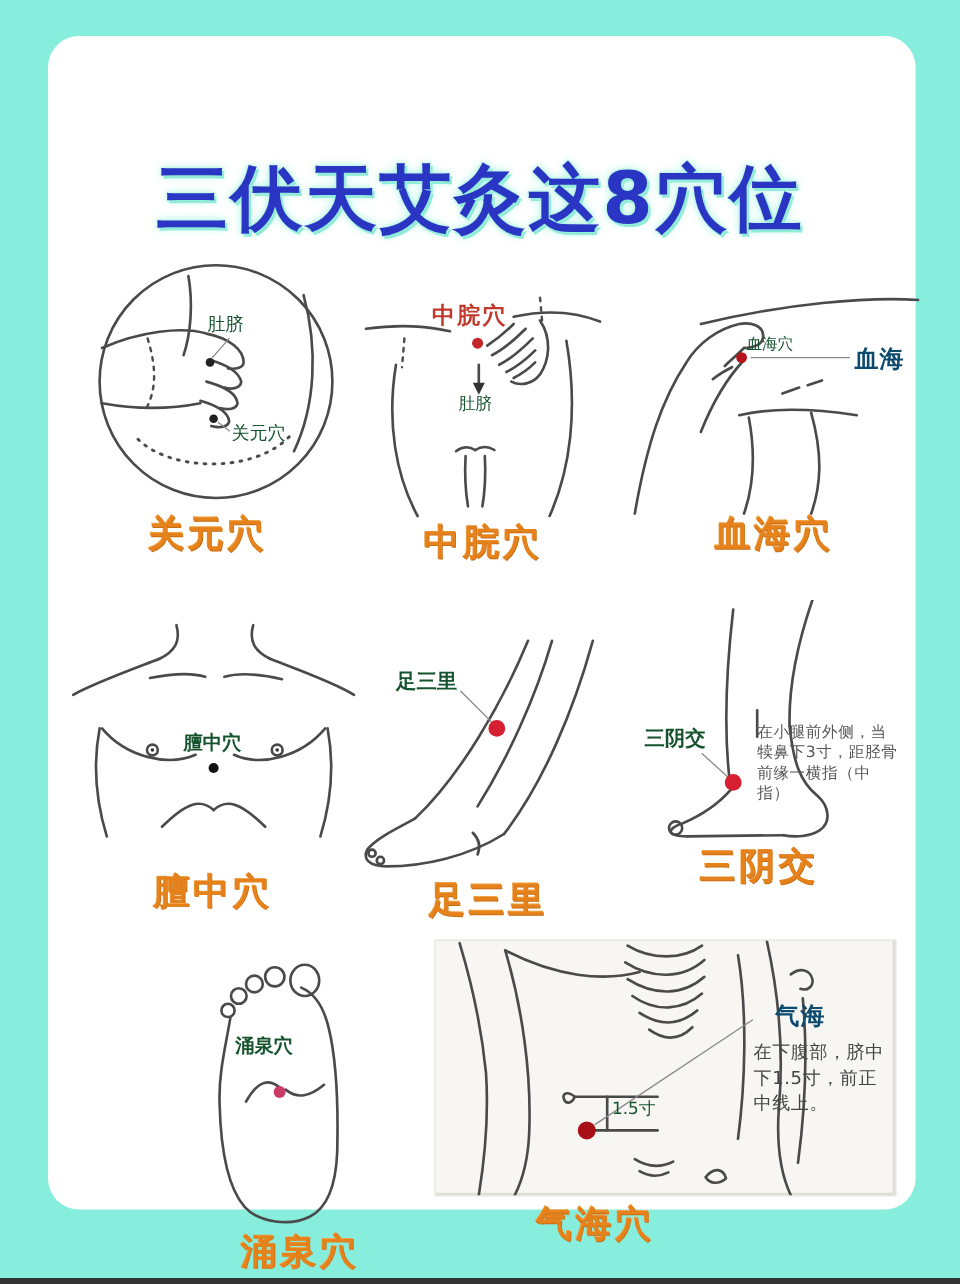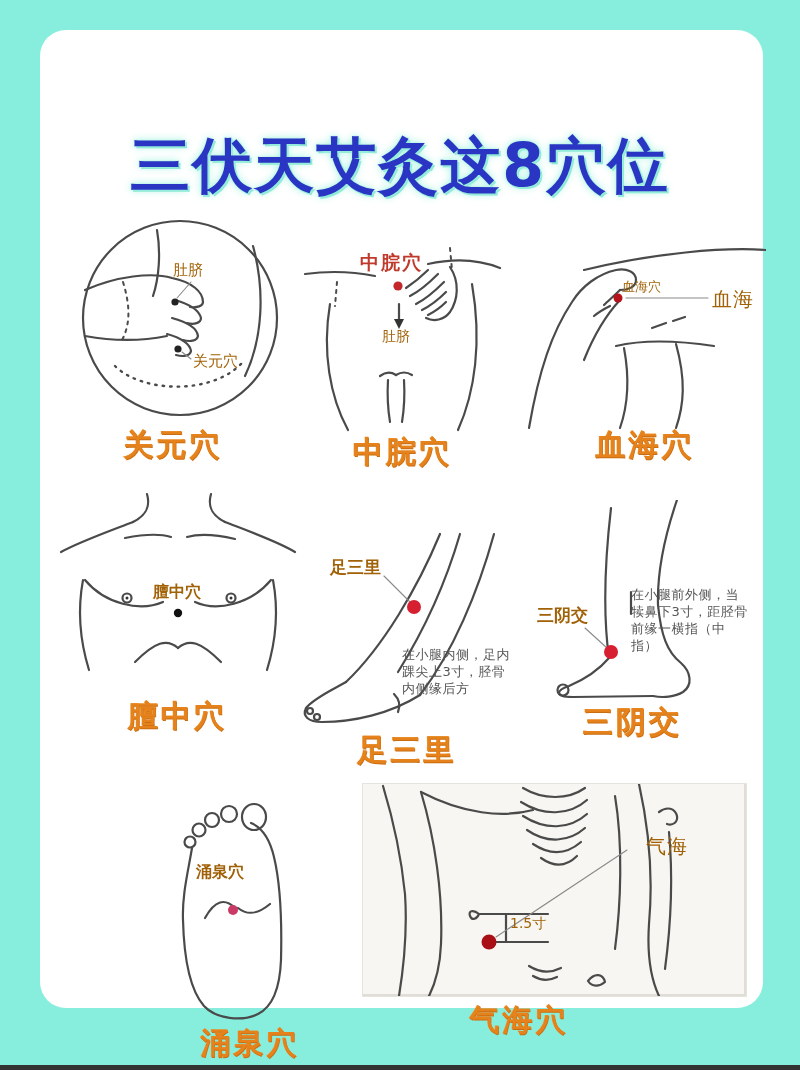--- a/index.html
+++ b/index.html
@@ -8,26 +8,26 @@
   #card{position:absolute;left:40px;top:30px;width:723px;height:978px;background:#ffffff;border-radius:26px;}
   #bottom-edge{position:absolute;left:0;bottom:0;width:800px;height:5px;background:#333333;}
   .title{position:absolute;left:0;top:86px;width:800px;text-align:center;
          font-size:60px;font-weight:900;letter-spacing:2px;color:#2a35c4;
          text-shadow:0 0 2px #9df0de,0 0 8px #9df0de,2px 2px 0 #8be9d6;}
   .cell{position:absolute;margin:0;padding:0;}
   .cell svg{position:absolute;left:0;top:0;display:block;}
   .caption{position:absolute;left:0;width:100%;text-align:center;
            font-size:30px;font-weight:900;color:#e5821b;letter-spacing:3px;
            text-shadow:0.5px 0.5px 0 #c96d12, -0.5px -0.5px 0 #f0a34a;}
-  .ill-label{position:absolute;white-space:nowrap;color:#a16207;}
+  .ill-label{position:absolute;white-space:nowrap;color:#14532d;}
   .lbl-sm{font-size:13px;}
   .lbl-md{font-size:15px;}
   .lbl-lg{font-size:17px;font-weight:600;}
   .lbl-red{color:#c0392b;font-weight:700;font-size:19px;letter-spacing:2px;}
-  .lbl-bold{font-size:20px;font-weight:400;color:#a16207;letter-spacing:1px;}
+  .lbl-bold{font-size:20px;font-weight:700;color:#0c4a6e;letter-spacing:1px;}
   .desc{position:absolute;font-size:13px;line-height:17px;color:#555;letter-spacing:0.5px;}
   .desc-qihai{font-size:15px;line-height:21px;color:#444;}
   .scan{background:#f7f6f2;border:1px solid #e6e4de;box-shadow:-2px -2px 0 #dfddd6 inset;}
   
   .ln{fill:none;stroke:#4a4a4a;stroke-width:2.2;stroke-linecap:round;stroke-linejoin:round;}
   .ln-thin{fill:none;stroke:#8a8a8a;stroke-width:1.1;stroke-linecap:round;}
   .ln-dash{fill:none;stroke:#4a4a4a;stroke-width:2;stroke-dasharray:3 5;stroke-linecap:round;}
 </style>
 </head>
 <body>
@@ -98,21 +98,21 @@
       <path class="ln" d="M100,108 C106,140 104,165 96,188"></path>
       <path class="ln" d="M152,104 C162,140 160,165 152,188"></path>
       <path class="ln" d="M92,106 Q130,97 190,106"></path>
       <path class="ln" d="M128,88 l14,-5 m7,-2 l12,-4" stroke-width="1.8"></path>
     </svg>
     <span class="ill-label lbl-sm" style="left:98px;top:38px;">血海穴</span>
     <span class="ill-label lbl-bold" style="left:188px;top:46px;">血海</span>
     <figcaption class="caption" style="top:185px;">血海穴</figcaption>
   </figure>
 
-  <figure class="cell" style="left:55px;top:492px;width:245px;height:242px;">
+  <figure class="cell" style="left:55px;top:519px;width:245px;height:242px;">
     <svg width="245" height="203" viewBox="0 0 245 203">
       <path class="ln" d="M92,2 C96,16 90,24 78,30"></path>
       <path class="ln" d="M156,2 C152,16 158,24 170,30"></path>
       <path class="ln" d="M78,30 C52,40 24,50 6,60"></path>
       <path class="ln" d="M170,30 C196,40 224,50 240,60"></path>
       <path class="ln" d="M70,46 Q100,40 116,45"></path>
       <path class="ln" d="M132,45 Q150,40 180,47"></path>
       <path class="ln" d="M28,88 C22,120 26,152 34,178"></path>
       <path class="ln" d="M218,88 C224,120 220,152 212,178"></path>
       <path class="ln" d="M30,88 C50,112 85,120 108,110"></path>
@@ -135,38 +135,37 @@
       <path class="ln" d="M196,2 C180,60 155,120 122,163"></path>
       <path class="ln" d="M162,2 C148,50 125,100 100,140" stroke-width="1.6"></path>
       <path class="ln" d="M48,150 C34,158 16,166 8,176 C4,184 10,190 24,190 C55,190 92,182 122,163"></path>
       <circle class="ln" cx="12" cy="179" r="3" stroke-width="1.4"></circle>
       <circle class="ln" cx="19" cy="185" r="3" stroke-width="1.4"></circle>
       <path class="ln" d="M96,162 q8,8 4,18" stroke-width="1.8"></path>
       <path class="ln-thin" d="M86,44 L112,70" stroke="#555" stroke-width="1.6"></path>
       <circle cx="116" cy="75" r="7" fill="#d61f30"></circle>
     </svg>
     <span class="ill-label lbl-lg" style="left:32px;top:24px;">足三里</span>
-    <div class="desc" style="left:104px;top:114px;width:112px;">在小腿内侧，足内踝尖上3寸，胫骨内侧缘后方</div>
     <figcaption class="caption" style="top:198px;">足三里</figcaption>
   </figure>
 
   <figure class="cell" style="left:515px;top:500px;width:235px;height:240px;">
     <svg width="235" height="205" viewBox="0 0 235 205">
       <path class="ln" d="M162,0 C150,35 142,70 143,105"></path>
       <path class="ln" d="M96,8 C90,60 88,115 94,158"></path>
       <path class="ln" d="M143,105 C146,135 152,152 166,163 C176,172 178,185 168,192 C160,197 148,198 138,196"></path>
       <path class="ln" d="M138,196 L58,197"></path>
       <path class="ln" d="M94,158 C82,172 68,180 54,186 C48,188 44,190 44,193 C44,196 50,197 58,197"></path>
       <circle class="ln" cx="48" cy="190" r="5.5" stroke-width="1.8"></circle>
       <path class="ln" d="M116,92 L116,114" stroke-width="1.8"></path>
       <path class="ln-thin" d="M70,128 L92,148" stroke="#555" stroke-width="1.6"></path>
       <circle cx="96" cy="152" r="7" fill="#d61f30"></circle>
     </svg>
     <span class="ill-label lbl-lg" style="left:22px;top:104px;">三阴交</span>
-    <div class="desc" style="left:116px;top:86px;width:118px;">在小腿前外侧，当犊鼻下3寸，距胫骨前缘一横指（中指）</div>
+    <div class="desc" style="left:116px;top:102px;width:118px;">在小腿前外侧，当犊鼻下3寸，距胫骨前缘一横指（中指）</div>
     <figcaption class="caption" style="top:202px;">三阴交</figcaption>
   </figure>
 
   <figure class="cell" style="left:150px;top:800px;width:200px;height:262px;">
     <svg width="200" height="225" viewBox="0 0 200 225">
       <path class="ln" d="M42,48 C38,72 32,95 33,120 C34,160 40,190 54,206 C66,219 92,222 108,214 C124,206 130,186 131,160 C132,120 130,82 124,57 C120,40 113,28 101,23"></path>
       <ellipse class="ln" cx="104" cy="17" rx="12" ry="13"></ellipse>
       <circle class="ln" cx="79" cy="14" r="8"></circle>
       <circle class="ln" cx="62" cy="20" r="7"></circle>
       <circle class="ln" cx="49" cy="30" r="6.5"></circle>
@@ -199,17 +198,18 @@
       <path class="ln" d="M225,197 C232,188 240,190 242,198 C236,203 229,203 225,197" stroke-width="1.8"></path>
       <path class="ln" d="M116,130 L185,130" stroke-width="1.8"></path>
       <path class="ln" d="M116,130 C110,125 105,127 107,132 C109,137 114,135 116,130" stroke-width="1.6"></path>
       <path class="ln" d="M143,130 L143,158" stroke-width="1.8"></path>
       <path class="ln" d="M130,158 L185,158" stroke-width="1.8"></path>
       <path class="ln-thin" d="M133,153 L264,66"></path>
       <circle cx="126" cy="158" r="7.5" fill="#a91016"></circle>
     </svg>
     <span class="ill-label lbl-sm" style="left:148px;top:132px;font-size:14px;font-weight:400;">1.5寸</span>
     <span class="ill-label lbl-bold" style="left:284px;top:50px;">气海</span>
-    <figcaption class="caption" style="top:217px;left:32px;width:250px;">气海穴</figcaption>
+    <div class="desc desc-qihai" style="left:266px;top:84px;width:112px;">在下腹部，脐中下1.5寸，前正中线上。</div>
+    <figcaption class="caption" style="top:217px;left:9px;width:250px;">气海穴</figcaption>
   </figure>
 
   <div id="bottom-edge"></div>
 </div>
 
 </body></html>

